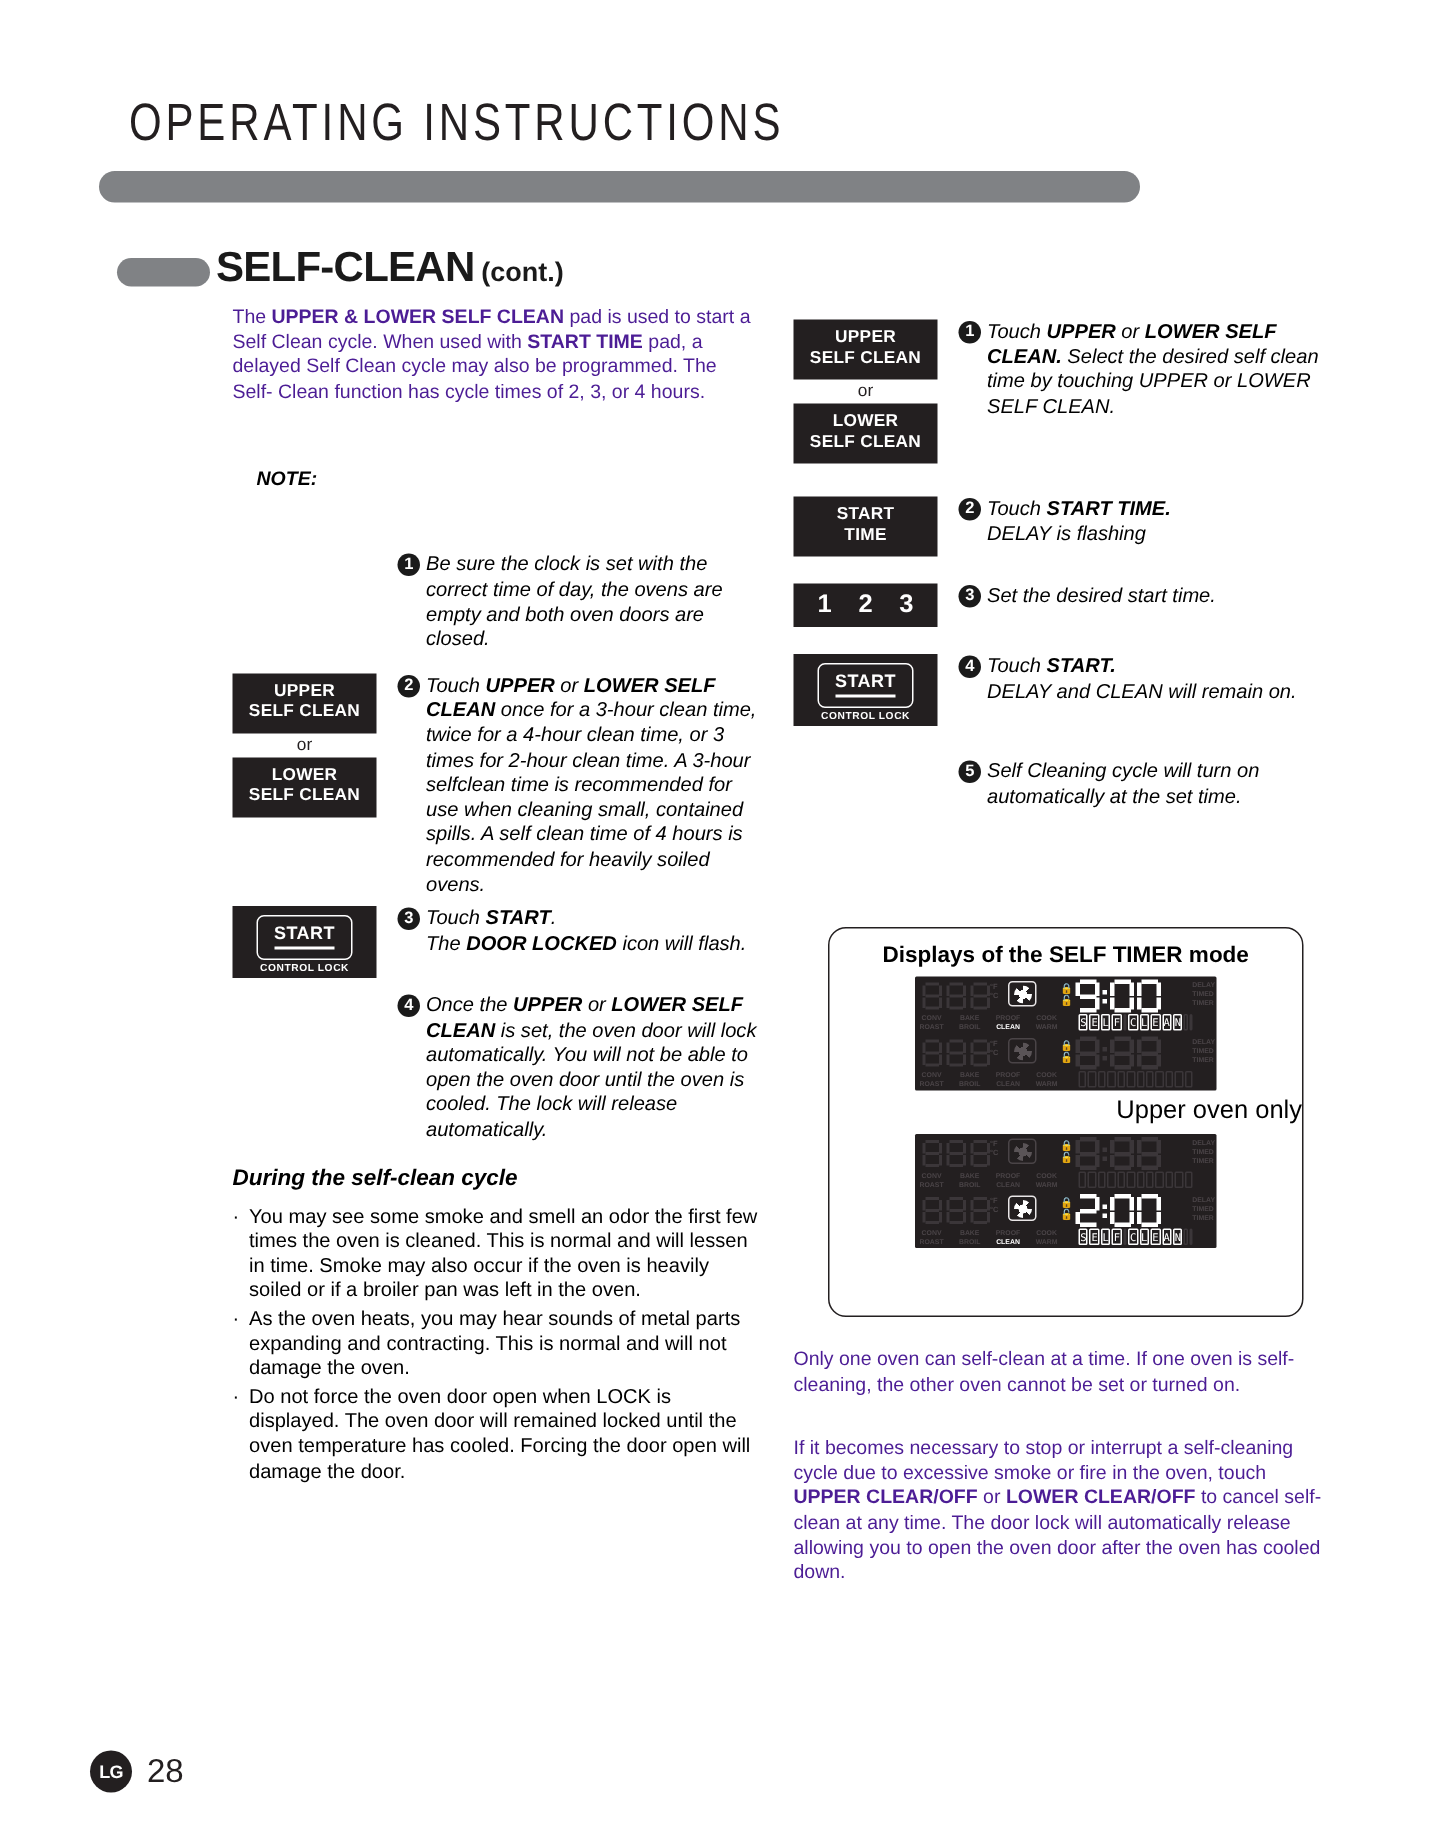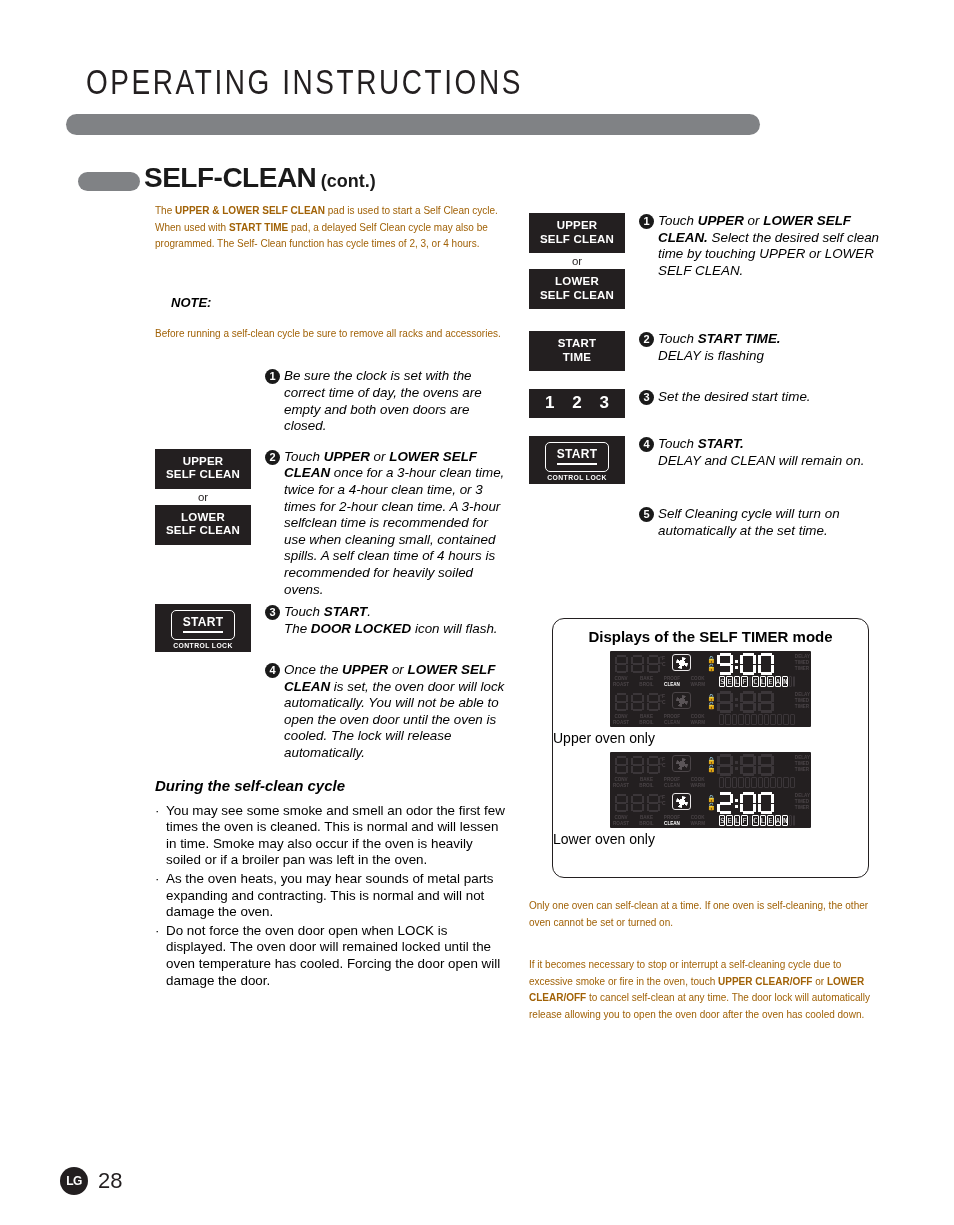--- a/index.html
+++ b/index.html
@@ -79,24 +79,24 @@
     width: 350px;
   }
   .col-right {
     position: absolute;
     left: 529px;
     top: 203px;
     width: 352px;
   }
 
   p.body, div.body {
-    font-size: 10px;
+    font-size: 13px;
     line-height: 16.6px;
     margin: 0;
-    color: #a16207;
+    color: #4c1d95;
   }
   .b { font-weight: bold; }
 
   h3.subhead {
     font-size: 15px;
     font-weight: bold;
     font-style: italic;
     line-height: 19px;
     margin: 0;
     color: #000;
@@ -236,22 +236,22 @@
     border-radius: 12px;
     box-sizing: border-box;
   }
   .disp-title {
     text-align: center;
     font-size: 15px;
     font-weight: bold;
     margin-top: 9px;
   }
   .led-caption {
-    text-align: left;
-    font-size: 14px;
+    text-align: right;
+    font-size: 17px;
     margin-top: 3px;
   }
   .led {
     width: 201px;
     height: 76px;
     margin: 6px auto 0 auto;
     background: #231f20;
     position: relative;
     border-radius: 1px;
     overflow: hidden;
@@ -475,21 +475,20 @@
 
 <div class="col-left">
 
   <div class="body">
     The <span class="b">UPPER &amp; LOWER SELF CLEAN</span> pad is used to start a Self Clean cycle. When used with <span class="b">START TIME</span> pad, a delayed Self Clean cycle may also be programmed. The Self- Clean function has cycle times of 2, 3, or 4 hours.
   </div>
 
   <div class="sp26"></div>
 
   <div class="note-label">NOTE:</div>
-  <div class="body">Before running a self-clean cycle be sure to remove all racks and accessories.</div>
 
   <div class="sp26"></div>
 
   <div class="step-row">
     <div class="pad-cell"></div>
     <div class="step-body">
       <div class="step-num">1</div>
       <div class="step-text">Be sure the clock is set with the correct time of day, the ovens are empty and both oven doors are closed.</div>
     </div>
   </div>
@@ -1044,21 +1043,20 @@
             <span class="ch on">L</span>
             <span class="ch on">E</span>
             <span class="ch on">A</span>
             <span class="ch on">N</span>
             <span class="ch"> </span>
             <span class="ch"> </span>
         </div>
       </div>
     </div>
   </div>
-  <div class="led-caption">Lower oven only</div>
 </div>
 
 <div style="position:absolute; left:529px; top:898px; width:352px;">
   <div class="body">Only one oven can self-clean at a time. If one oven is self-cleaning, the other oven cannot be set or turned on.</div>
   <div class="sp26"></div>
   <div class="body">If it becomes necessary to stop or interrupt a self-cleaning cycle due to excessive smoke or fire in the oven, touch <span class="b">UPPER CLEAR/OFF</span> or <span class="b">LOWER CLEAR/OFF</span> to cancel self-clean at any time. The door lock will automatically release allowing you to open the oven door after the oven has cooled down.</div>
 </div>
 
 <div class="footer">
   <div class="lg-logo"></div>

